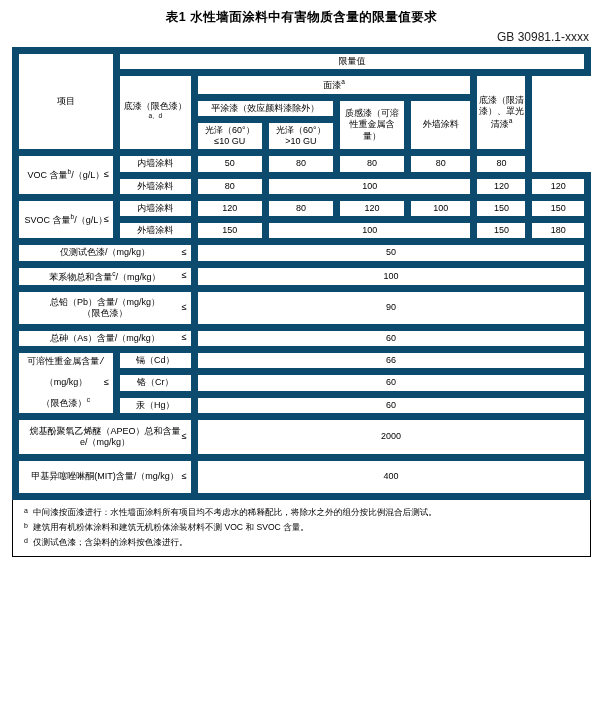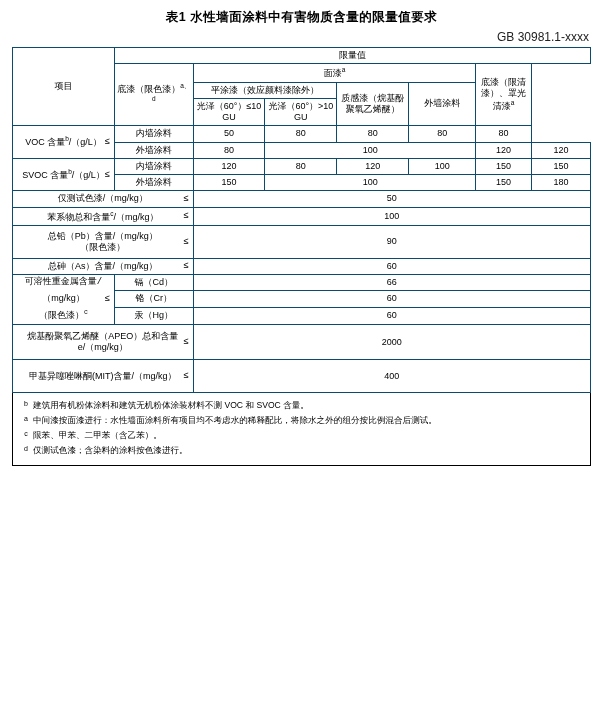--- a/index.html
+++ b/index.html
@@ -16,21 +16,21 @@
   }
   .std-no{
     text-align:right;font-size:12px;color:#222;
     padding-top:4px;padding-right:2px;
   }
   table.main{
     border-collapse:collapse;width:100%;margin-top:3px;
     table-layout:fixed;
   }
   table.main td,table.main th{
-    border:1px solid #0c4a6e;
+    border:7px solid #0c4a6e;
     font-size:9px;
     text-align:center;
     vertical-align:middle;
     padding:2px 1px;
     line-height:1.25;
     font-weight:normal;
   }
   .lbl{text-align:left;padding-left:4px;font-family:Liberation Mono, monospace;}
   .lbl-le{position:relative;text-align:left;padding-left:4px;padding-right:14px;}
   .lbl-le .le{position:absolute;right:4px;top:50%;transform:translateY(-50%);}
@@ -79,21 +79,21 @@
       </td>
       <td colspan="4">
         <span>面漆</span><span class="sup">a</span>
       </td>
       <td rowspan="3">
         <span>底漆（限清漆）、罩光清漆</span><span class="sup">a</span>
       </td>
     </tr>
     <tr>
       <td colspan="2">平涂漆（效应颜料漆除外）</td>
-      <td rowspan="2">质感漆（烷基酚聚氧乙烯醚）</td>
+      <td rowspan="2">质感漆（可溶性重金属含量）</td>
       <td rowspan="2">外墙涂料</td>
     </tr>
     <tr>
       <td>光泽（60°）≤10 GU</td>
       <td>光泽（60°）&gt;10 GU</td>
     </tr>
 
     <tr>
       <td rowspan="2" class="lbl-le nb" style="width:88px">
         <span>VOC 含量</span><span class="sup">b</span><span>/（g/L）</span>
@@ -205,31 +205,27 @@
       <td colspan="2" class="lbl-le" style="height:28px">
         <div>甲基异噻唑啉酮(MIT)含量/（mg/kg）</div>
         <span class="le">≤</span>
       </td>
       <td colspan="6">400</td>
     </tr>
   </tbody>
     </table>
 
   <div class="notes">
-    <div class="note">
-      <span class="mk sup" style="font-size:7px">b</span>
-      <span class="tx">建筑用有机粉体涂料和建筑无机粉体涂装材料不测 VOC 和 SVOC 含量。</span>
-    </div>
     <div class="note">
       <span class="mk sup" style="font-size:7px">a</span>
       <span class="tx">中间漆按面漆进行：水性墙面涂料所有项目均不考虑水的稀释配比，将除水之外的组分按比例混合后测试。</span>
     </div>
     <div class="note">
-      <span class="mk sup" style="font-size:7px">c</span>
-      <span class="tx">限苯、甲苯、二甲苯（含乙苯）。</span>
+      <span class="mk sup" style="font-size:7px">b</span>
+      <span class="tx">建筑用有机粉体涂料和建筑无机粉体涂装材料不测 VOC 和 SVOC 含量。</span>
     </div>
     <div class="note">
       <span class="mk sup" style="font-size:7px">d</span>
       <span class="tx">仅测试色漆；含染料的涂料按色漆进行。</span>
     </div>
   </div>
 
 </div>
 
 </body></html>

